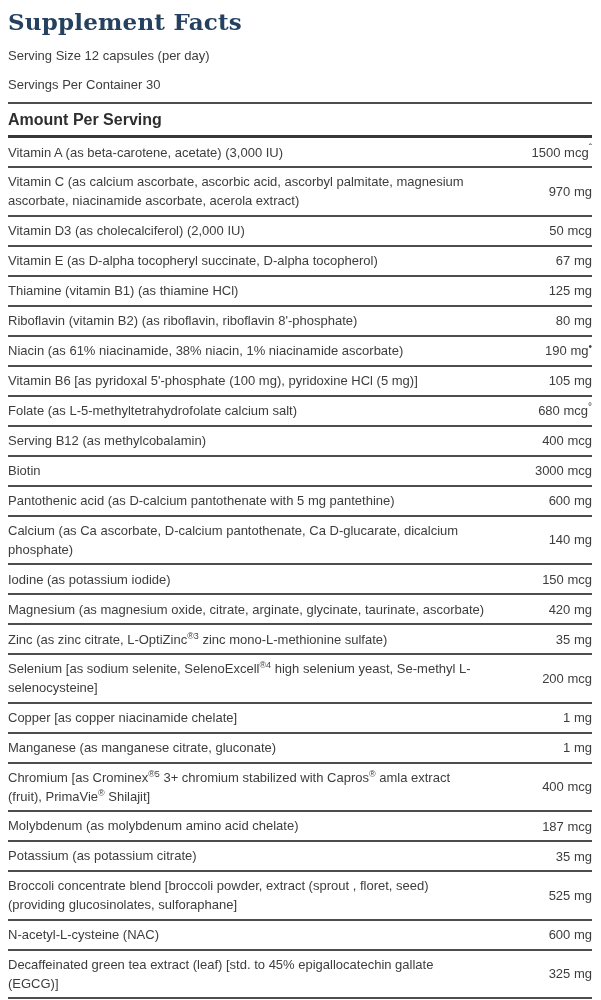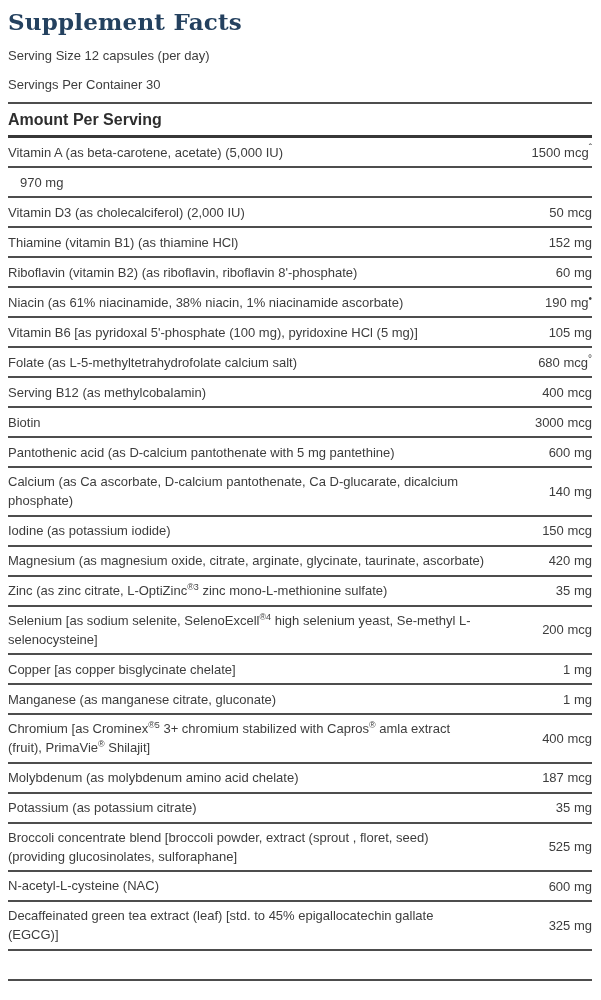--- a/index.html
+++ b/index.html
@@ -84,37 +84,42 @@
 
 <div class="label">
   <h1 class="title">Supplement Facts</h1>
   <div class="serving-line">Serving Size 12 capsules (per day)</div>
   <div class="serving-line">Servings Per Container 30</div>
   <hr class="rule-thin">
   <div class="amount-header">Amount Per Serving</div>
   <hr class="rule-thick">
   <div class="rows">
       <div class="row">
-        <div class="row-name"><span>Vitamin A (as beta-carotene, acetate) (5,000 IU)</span></div>
+        <div class="row-name"><span>Vitamin A (as beta-carotene, acetate) (3,000 IU)</span></div>
         <div class="row-amount">1500 mcg<sup class="mark">ˆ</sup></div>
       </div>
       <div class="row">
+        <div class="row-name"><span>Vitamin C (as calcium ascorbate, ascorbic acid, ascorbyl palmitate, magnesium ascorbate, niacinamide ascorbate, acerola extract)</span></div>
         <div class="row-amount">970 mg</div>
       </div>
       <div class="row">
         <div class="row-name"><span>Vitamin D3 (as cholecalciferol) (2,000 IU)</span></div>
         <div class="row-amount">50 mcg</div>
       </div>
       <div class="row">
+        <div class="row-name"><span>Vitamin E (as D-alpha tocopheryl succinate, D-alpha tocopherol)</span></div>
+        <div class="row-amount">67 mg</div>
+      </div>
+      <div class="row">
         <div class="row-name"><span>Thiamine (vitamin B1) (as thiamine HCl)</span></div>
-        <div class="row-amount">152 mg</div>
+        <div class="row-amount">125 mg</div>
       </div>
       <div class="row">
         <div class="row-name"><span>Riboflavin (vitamin B2) (as riboflavin, riboflavin 8'-phosphate)</span></div>
-        <div class="row-amount">60 mg</div>
+        <div class="row-amount">80 mg</div>
       </div>
       <div class="row">
         <div class="row-name"><span>Niacin (as 61% niacinamide, 38% niacin, 1% niacinamide ascorbate)</span></div>
         <div class="row-amount">190 mg<sup class="mark">•</sup></div>
       </div>
       <div class="row">
         <div class="row-name"><span>Vitamin B6 [as pyridoxal 5'-phosphate (100 mg), pyridoxine HCl (5 mg)]</span></div>
         <div class="row-amount">105 mg</div>
       </div>
       <div class="row">
@@ -147,21 +152,21 @@
       </div>
       <div class="row">
         <div class="row-name"><span>Zinc (as zinc citrate, L-OptiZinc</span><sup>®3</sup><span> zinc mono-L-methionine sulfate)</span></div>
         <div class="row-amount">35 mg</div>
       </div>
       <div class="row">
         <div class="row-name"><span>Selenium [as sodium selenite, SelenoExcell</span><sup>®4</sup><span> high selenium yeast, Se-methyl L-selenocysteine]</span></div>
         <div class="row-amount">200 mcg</div>
       </div>
       <div class="row">
-        <div class="row-name"><span>Copper [as copper bisglycinate chelate]</span></div>
+        <div class="row-name"><span>Copper [as copper niacinamide chelate]</span></div>
         <div class="row-amount">1 mg</div>
       </div>
       <div class="row">
         <div class="row-name"><span>Manganese (as manganese citrate, gluconate)</span></div>
         <div class="row-amount">1 mg</div>
       </div>
       <div class="row">
         <div class="row-name"><span>Chromium [as Crominex</span><sup>®5</sup><span> 3+ chromium stabilized with Capros</span><sup>®</sup><span> amla extract (fruit), PrimaVie</span><sup>®</sup><span> Shilajit]</span></div>
         <div class="row-amount">400 mcg</div>
       </div>

